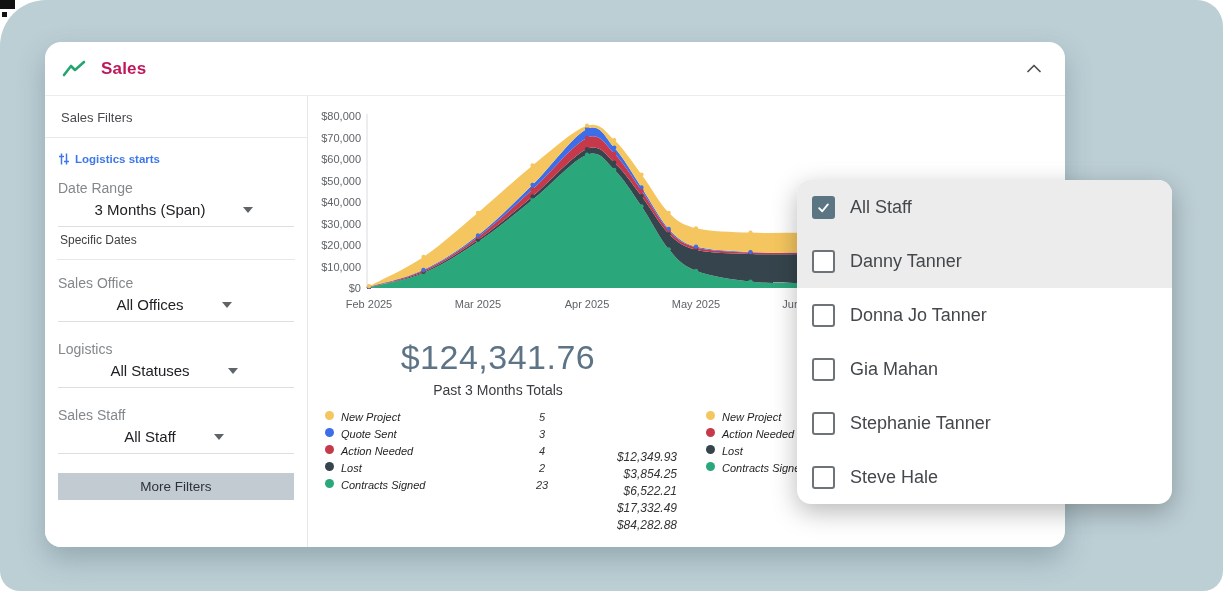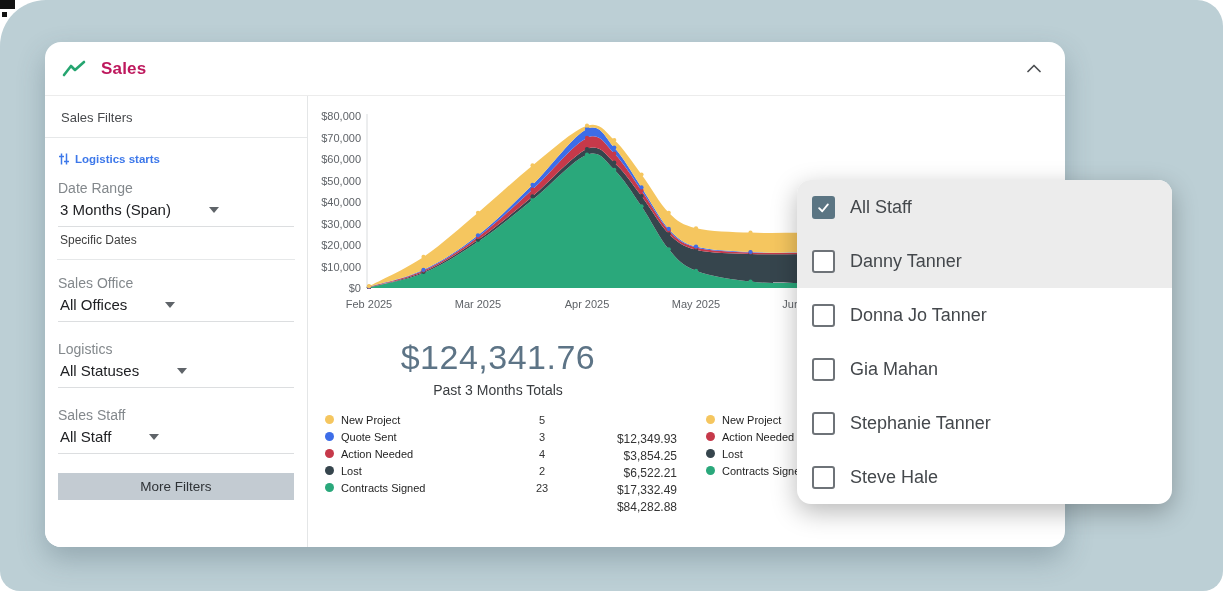--- a/index.html
+++ b/index.html
@@ -17,40 +17,40 @@
   .trend-icon { width:24px; height:18px; margin-right:15px; }
   .card-title { font-size:17px; font-weight:700; color:#be185d; letter-spacing:.2px; }
   .collapse-btn { margin-left:auto; width:22px; height:16px; display:flex; align-items:center; justify-content:center; cursor:pointer; }
 
   
   .sidebar { position:absolute; left:0; top:54px; width:263px; height:451px; border-right:1px solid #e4e6e7; border-radius:0 0 0 16px; background:#fff; }
   .sf-header { padding:14px 16px 12px; font-size:13px; color:#47494c; border-bottom:1px solid #e6e8e9; }
   .sf-body { padding:15px 13px 0 13px; }
   .link-row { display:flex; align-items:center; gap:5px; font-size:11.5px; font-weight:700; color:#3d78ea; cursor:pointer; margin-bottom:7px; }
   .field-label { font-size:14px; color:#83888c; margin-bottom:3px;margin-top:15px; }
-  .select { display:flex; align-items:center; justify-content:flex-start; padding:2px 6px 8px 2px; border-bottom:1px solid #dcdee0; cursor:pointer;gap:38px; }
+  .select { display:flex; align-items:center; justify-content:center; padding:2px 6px 8px 2px; border-bottom:1px solid #dcdee0; cursor:pointer;gap:38px; }
   .select .val { font-size:15px; color:#202124; }
   .caret { width:0; height:0; border-left:5px solid transparent; border-right:5px solid transparent; border-top:6px solid #5f6469; }
   .blue-link { display:inline-block; font-size:12px; color:#404040; cursor:pointer; padding:6px 2px 12px; }
   .group-divider { border-top:1px solid #e6e8e9; margin:0 -1px 14px; }
   .filter-group { margin-bottom:19px; }
   .more-filters { display:block; width:100%; height:27px; margin-top:14px; background:#c3cbd2; border:none; border-radius:0; font-family:"Liberation Sans",sans-serif; font-size:13.5px; color:#2e3236; cursor:pointer; }
 
   
   #chart { position:absolute; left:273px; top:63px; width:745px; height:215px; }
   #chart text { font-family:"Liberation Sans",sans-serif; font-size:11px; fill:#5f6368; }
 
   
   .summary { position:absolute; left:278px; top:296px; width:350px; text-align:center; }
   .total { font-size:34px; color:#5d7486; letter-spacing:.5px; }
   .subtitle { margin-top:5px; font-size:14px; color:#3a3d40; }
 
   
   .legend { position:absolute; left:280px; top:369px; width:352px; }
-  .lrow { display:flex; align-items:center; height:17px; }
+  .lrow { display:flex; height:17px;font-style:italic; }
   .dot { width:9px; height:9px; border-radius:50%; flex:none; }
   .lname { margin-left:7px; font-size:11px; color:#1f1f1f; flex:1; }
   .lcount { width:50px; text-align:center; font-size:11px; color:#333; }
   .lamount { width:110px; text-align:right; font-size:12px; color:#333;margin-top:39px; }
   .legend2 { position:absolute; left:661px; top:369px; width:130px; }
   .legend2 .lrow { height:17px; }
 
   
   .dropdown { position:absolute; left:797px; top:180px; width:375px; height:324px; background:#ffffff; border-radius:14px; overflow:hidden; box-shadow:0 8px 26px rgba(0,0,0,.28); z-index:20; }
   .opt { display:flex; align-items:center; height:54px; padding-left:15px; cursor:pointer; }

